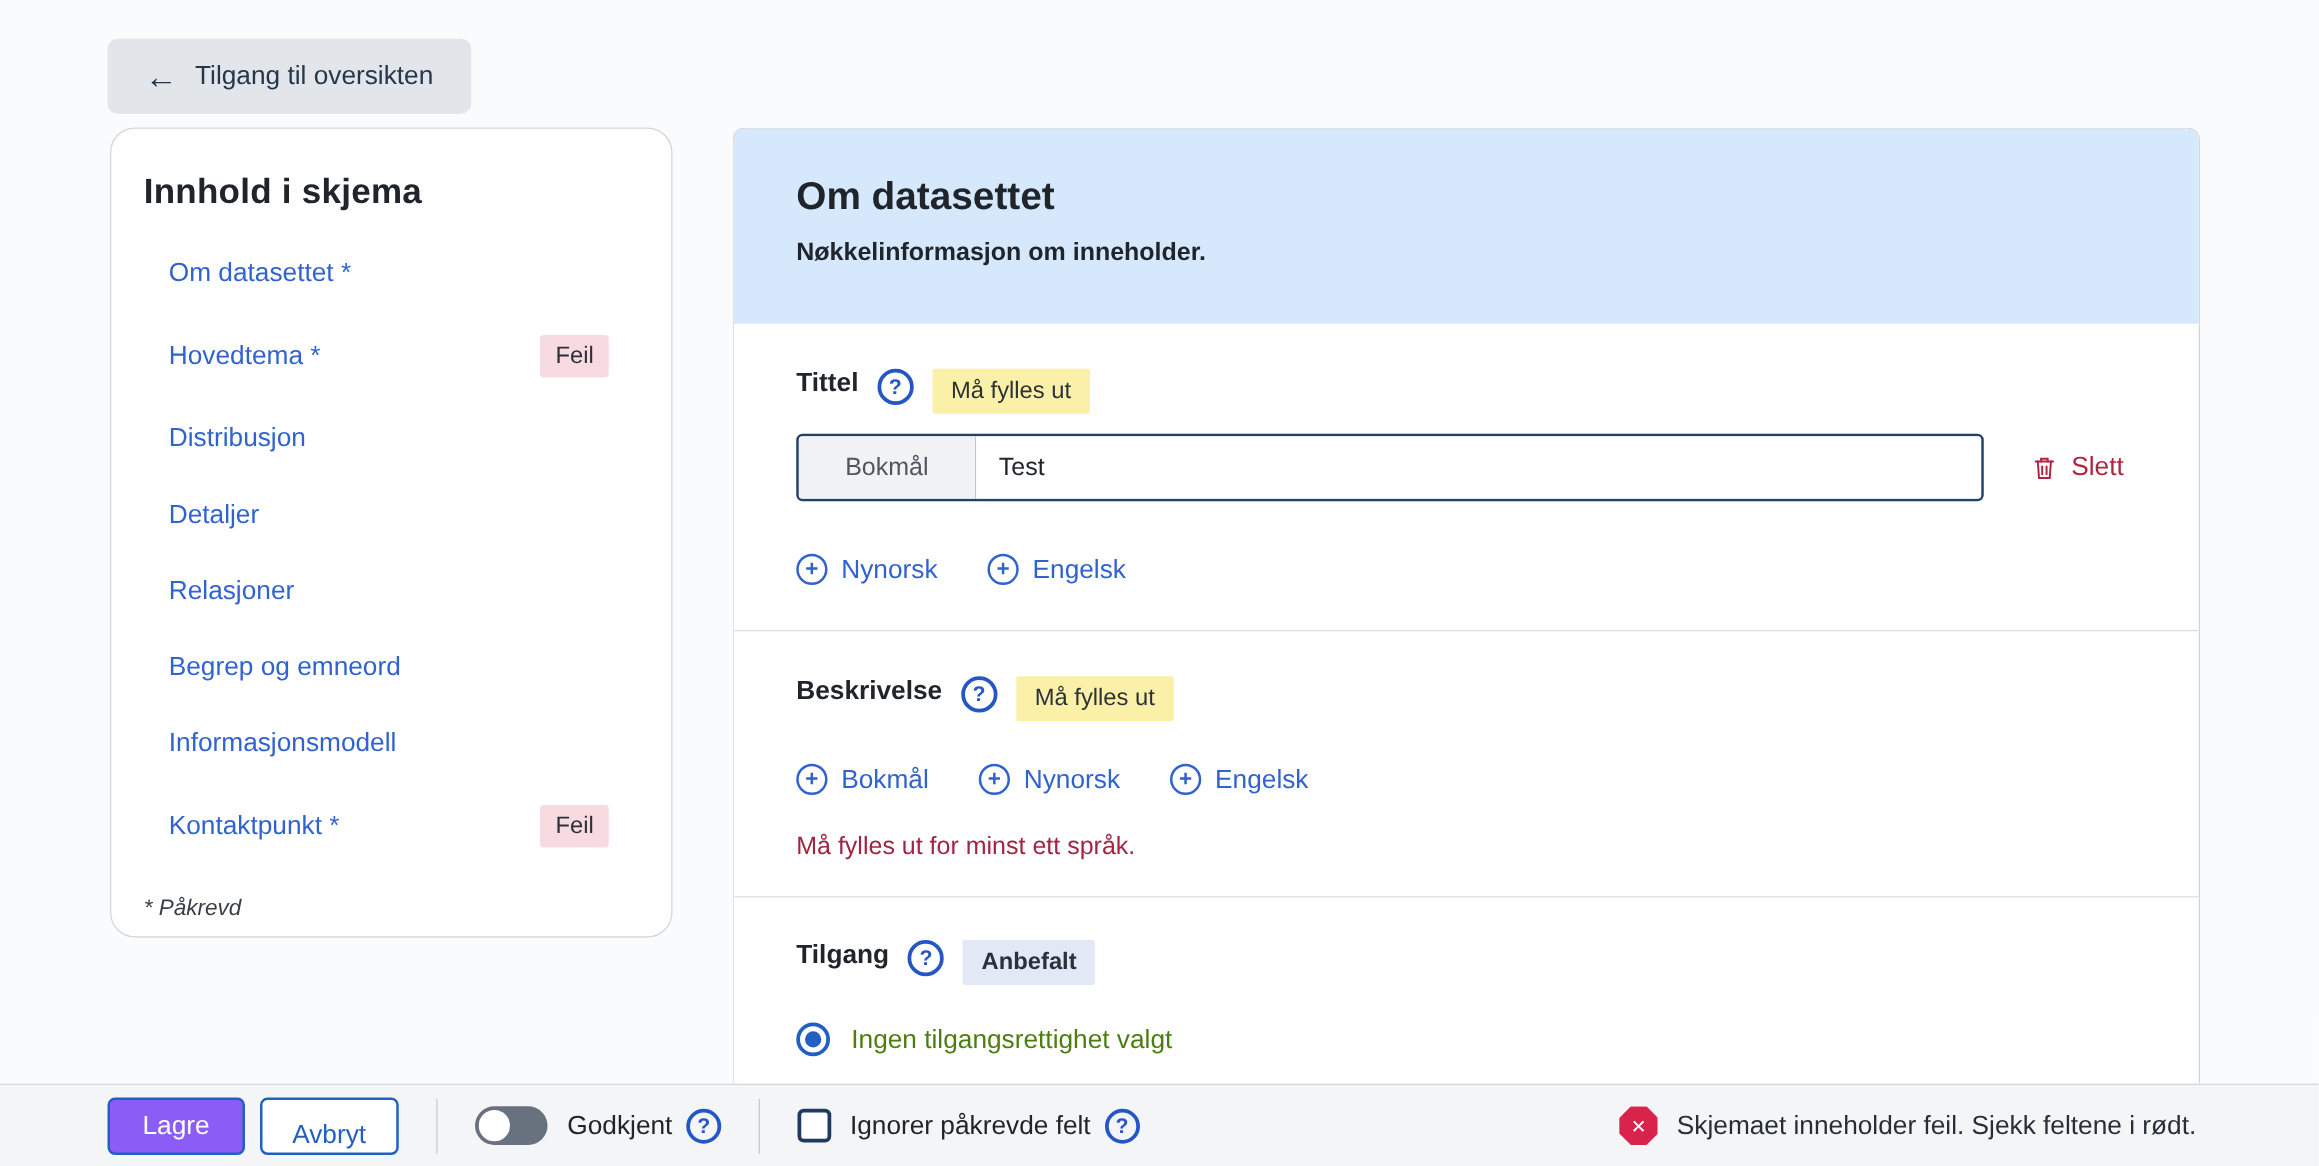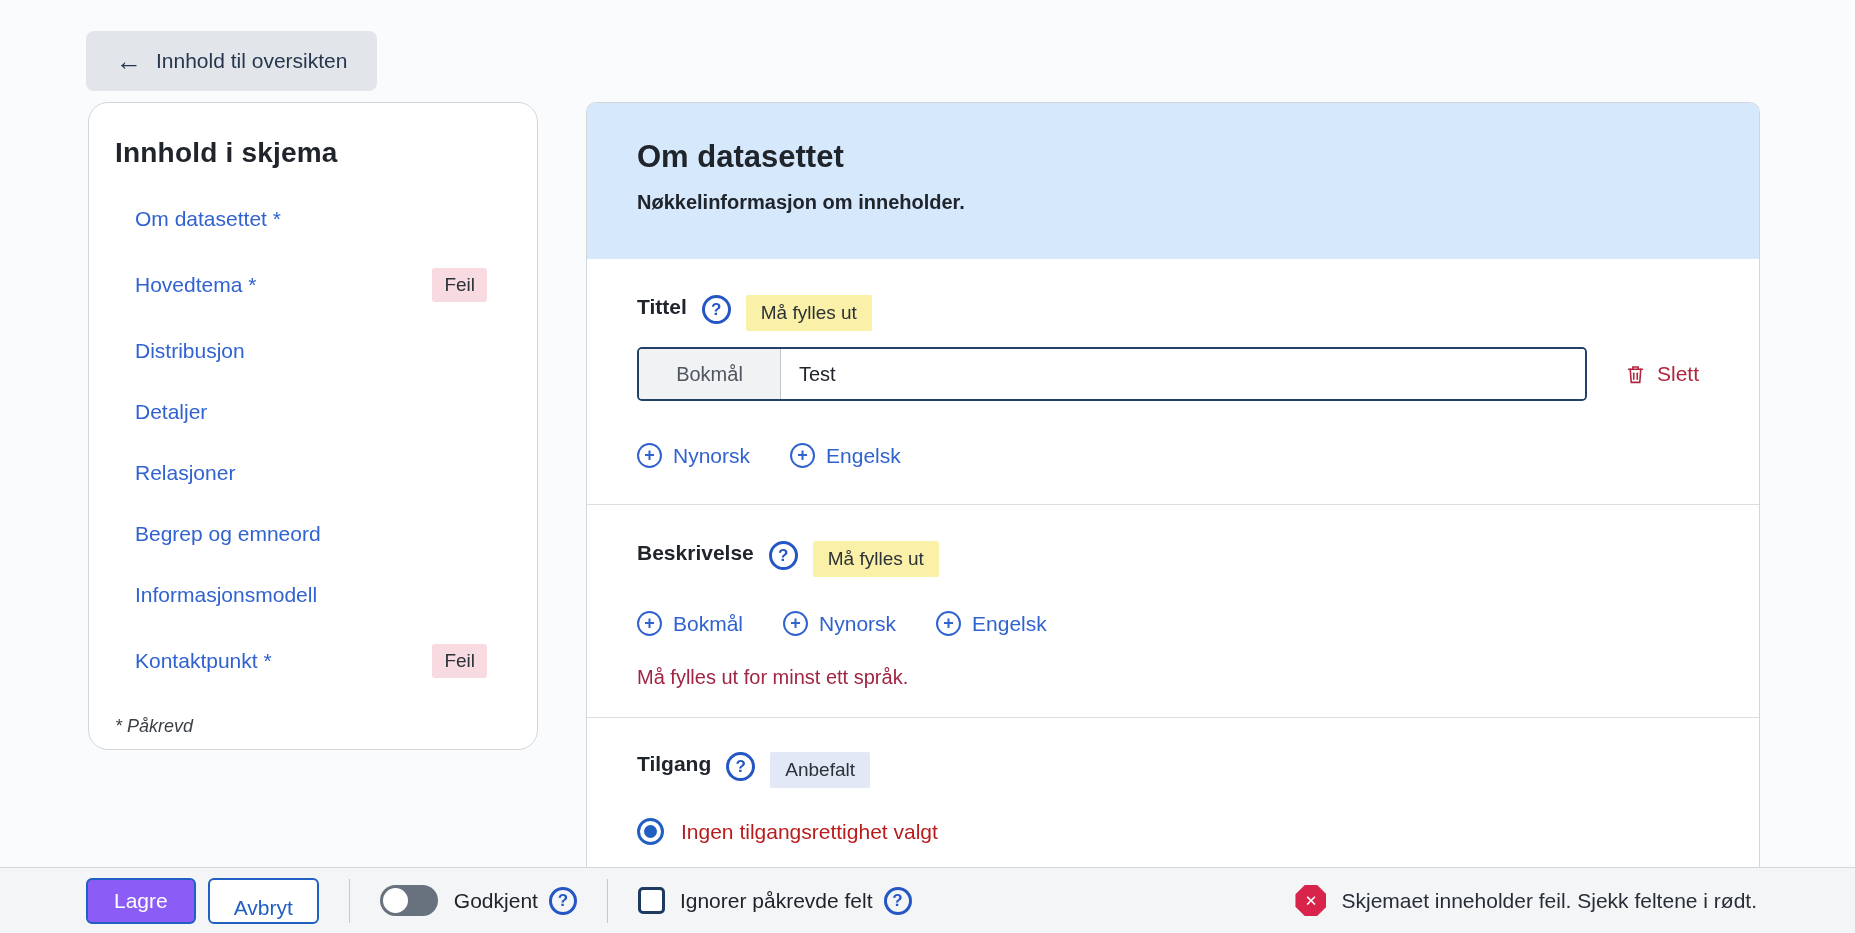--- a/index.html
+++ b/index.html
@@ -33,21 +33,21 @@
   .section.bordered { border-bottom:1px solid #dcdee1; }
   .sec-tittel { height:246px; }
   .sec-beskrivelse { height:213px; }
   .sec-tilgang { height:150px; padding-top:34px; }
 
   .label-row { display:flex; align-items:flex-start; gap:15px; height:34px; }
   .field-label { font-size:21px; font-weight:700; color:#20242b; }
   .help-icon { width:29px; height:29px; border:3px solid #2457c5; border-radius:50%; color:#2457c5;
     display:flex; align-items:center; justify-content:center; font-size:17px; font-weight:700; cursor:pointer; flex:0 0 auto; }
   .badge-warn { background:#fbf0a7; color:#2b3138; font-size:19px; padding:7px 15px; border-radius:2px; }
-  .badge-neutral { background:#e2e8f5; color:#2b3138; font-size:19px; padding:7px 15px; border-radius:2px; }
+  .badge-neutral { background:#e2e8f5; color:#2b3138; font-size:19px; padding:7px 15px; border-radius:2px;font-weight:bold; }
 
   .input-row { margin-top:18px; display:flex; align-items:center; }
   .input-group { width:950px; height:54px; border:2px solid #23406b; border-radius:5px; display:flex; overflow:hidden; background:#fff; }
   .input-prefix { width:142px; background:#f1f2f4; border-right:1px solid #c2c6cb; display:flex; align-items:center;
     justify-content:center; color:#4f565e; font-size:20px; }
   .text-input { flex:1; border:none; outline:none; font-size:20px; padding:0 18px; color:#20242b; font-family:inherit; background:#fff; }
   .delete-btn { margin-left:38px; display:flex; align-items:center; gap:11px; background:none; border:none;
     color:#b0243f; font-size:21px; cursor:pointer; font-family:inherit; }
 
   .add-row { display:flex; gap:40px; }
@@ -57,21 +57,21 @@
     cursor:pointer; font-family:inherit; }
   .plus-icon { width:25px; height:25px; border:2px solid #3062d0; border-radius:50%; display:flex; align-items:center;
     justify-content:center; font-size:18px; font-weight:600; line-height:1; padding-bottom:1px; }
 
   .field-error { margin-top:30px; color:#a02543; font-size:20px; }
 
   .radio-row { margin-top:32px; display:flex; align-items:center; gap:17px; cursor:pointer; }
   .radio-outer { width:27px; height:27px; border:3px solid #2160c2; border-radius:50%; display:flex; align-items:center;
     justify-content:center; background:#fff; flex:0 0 auto; }
   .radio-dot { width:13px; height:13px; border-radius:50%; background:#2160c2; }
-  .radio-label { font-size:21px; color:#b91c1c; }
+  .radio-label { font-size:21px; color:#4d7c0f; }
 
   
   .footer { position:absolute; left:0; bottom:0; width:1855px; height:66px; background:#f4f5f6; border-top:1px solid #d4d7da;
     display:flex; align-items:center; padding:0 98px 0 86px; justify-content:space-between; }
   .footer-left { display:flex; align-items:center; }
   .btn-primary { height:46px; padding:0 26px; background:#8b5cf6; color:#fff; border:2px solid #2160c2; border-radius:6px;
     font-size:21px; cursor:pointer; font-family:inherit; }
   .btn-secondary { height:46px; margin-left:12px; padding:16px 24px; background:#fff; color:#2160c2; border:2px solid #2160c2;
     border-radius:6px; font-size:21px; cursor:pointer; font-family:inherit; }
   .vdiv { width:1px; height:44px; background:#c7cacd; margin:0 30px; }
@@ -84,21 +84,21 @@
   .footer-right { display:flex; align-items:center; gap:15px; }
   .octagon { width:31px; height:31px; background:#d8234b; color:#fff; display:flex; align-items:center; justify-content:center;
     font-size:15px; font-weight:700; clip-path:polygon(30% 0,70% 0,100% 30%,100% 70%,70% 100%,30% 100%,0 70%,0 30%); flex:0 0 auto; }
   .footer-msg { font-size:21px; color:#272e38; }
 </style>
 </head>
 <body>
 
 <button class="back-btn">
   <span class="arrow">←</span>
-  <span>Innhold til oversikten</span>
+  <span>Tilgang til oversikten</span>
 </button>
 
 <aside class="sidebar">
   <h2>Innhold i skjema</h2>
   <nav class="nav-list">
     <div class="nav-item">
       <a class="nav-link"><span>Om datasettet</span> <span>*</span></a>
     </div>
     <div class="nav-item">
       <a class="nav-link"><span>Hovedtema</span> <span>*</span></a>

